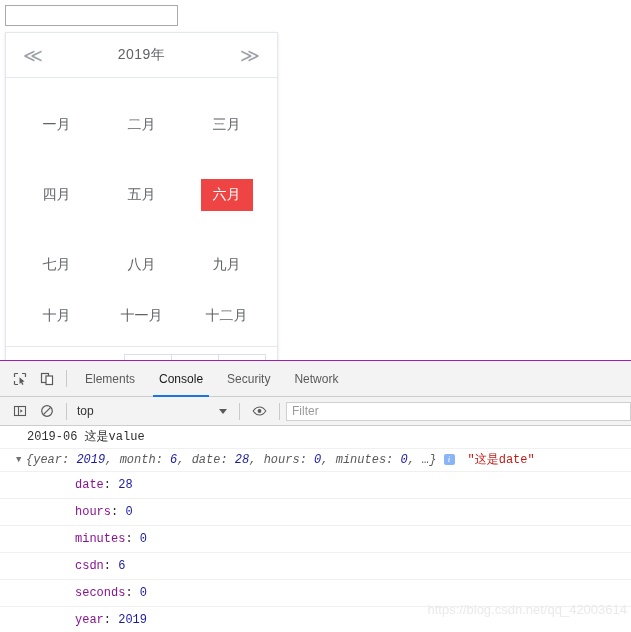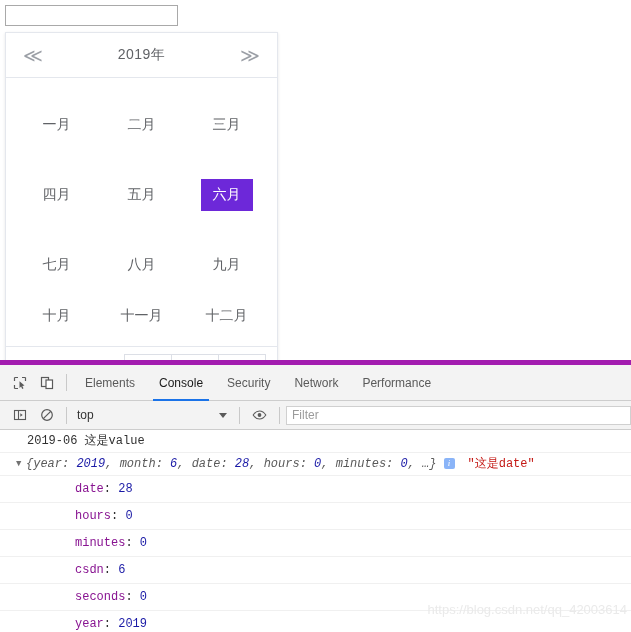--- a/index.html
+++ b/index.html
@@ -88,21 +88,21 @@
   .month-cell span {
     display: inline-block;
     padding: 7px 12px;
     font-size: 14px;
     color: #606266;
     border-radius: 0;
     cursor: pointer;
     white-space: nowrap;
   }
   .month-cell.selected span {
-    background: #6d28d9;
+    background: #ef4444;
     color: #ffffff;
   }
 
   .picker-footer {
     border-top: 1px solid #e4e7ed;
     height: 41px;
     display: flex;
     align-items: center;
     justify-content: flex-end;
     padding-right: 11px;
@@ -123,21 +123,21 @@
   .footer-btn:first-child { margin-left: 0; }
 
   
   #devtools {
     position: absolute;
     left: 0;
     top: 360px;
     width: 631px;
     height: 272px;
     background: #ffffff;
-    border-top: 5px solid #a21caf;
+    border-top: 1px solid #a21caf;
     box-sizing: border-box;
     font-family: "Liberation Sans", sans-serif;
   }
 
   .dt-tabbar {
     height: 36px;
     display: flex;
     align-items: center;
     border-bottom: 1px solid #cdcdcd;
     background: #f3f3f3;
@@ -358,21 +358,20 @@
         <rect x="1.5" y="1.5" width="7" height="9" stroke="#5a5a5a" stroke-width="1.2" fill="none"></rect>
         <rect x="6" y="4" width="6.5" height="8.5" stroke="#5a5a5a" stroke-width="1.2" fill="#ffffff"></rect>
       </svg>
     </div>
     <div class="dt-sep"></div>
     <div class="dt-tabs">
       <div class="dt-tab">Elements</div>
       <div class="dt-tab active">Console</div>
       <div class="dt-tab">Security</div>
       <div class="dt-tab">Network</div>
-      <div class="dt-tab">Performance</div>
     </div>
   </div>
 
   <div class="dt-filterbar">
     <div class="dt-icon-btn">
       <svg width="14" height="14" viewBox="0 0 14 14">
         <rect x="1.5" y="2.5" width="11" height="9" stroke="#5a5a5a" stroke-width="1.1" fill="none"></rect>
         <line x1="5.5" y1="2.5" x2="5.5" y2="11.5" stroke="#5a5a5a" stroke-width="1.1"></line>
         <path d="M7.3 5.2l2.4 1.8-2.4 1.8z" fill="#5a5a5a"></path>
       </svg>

